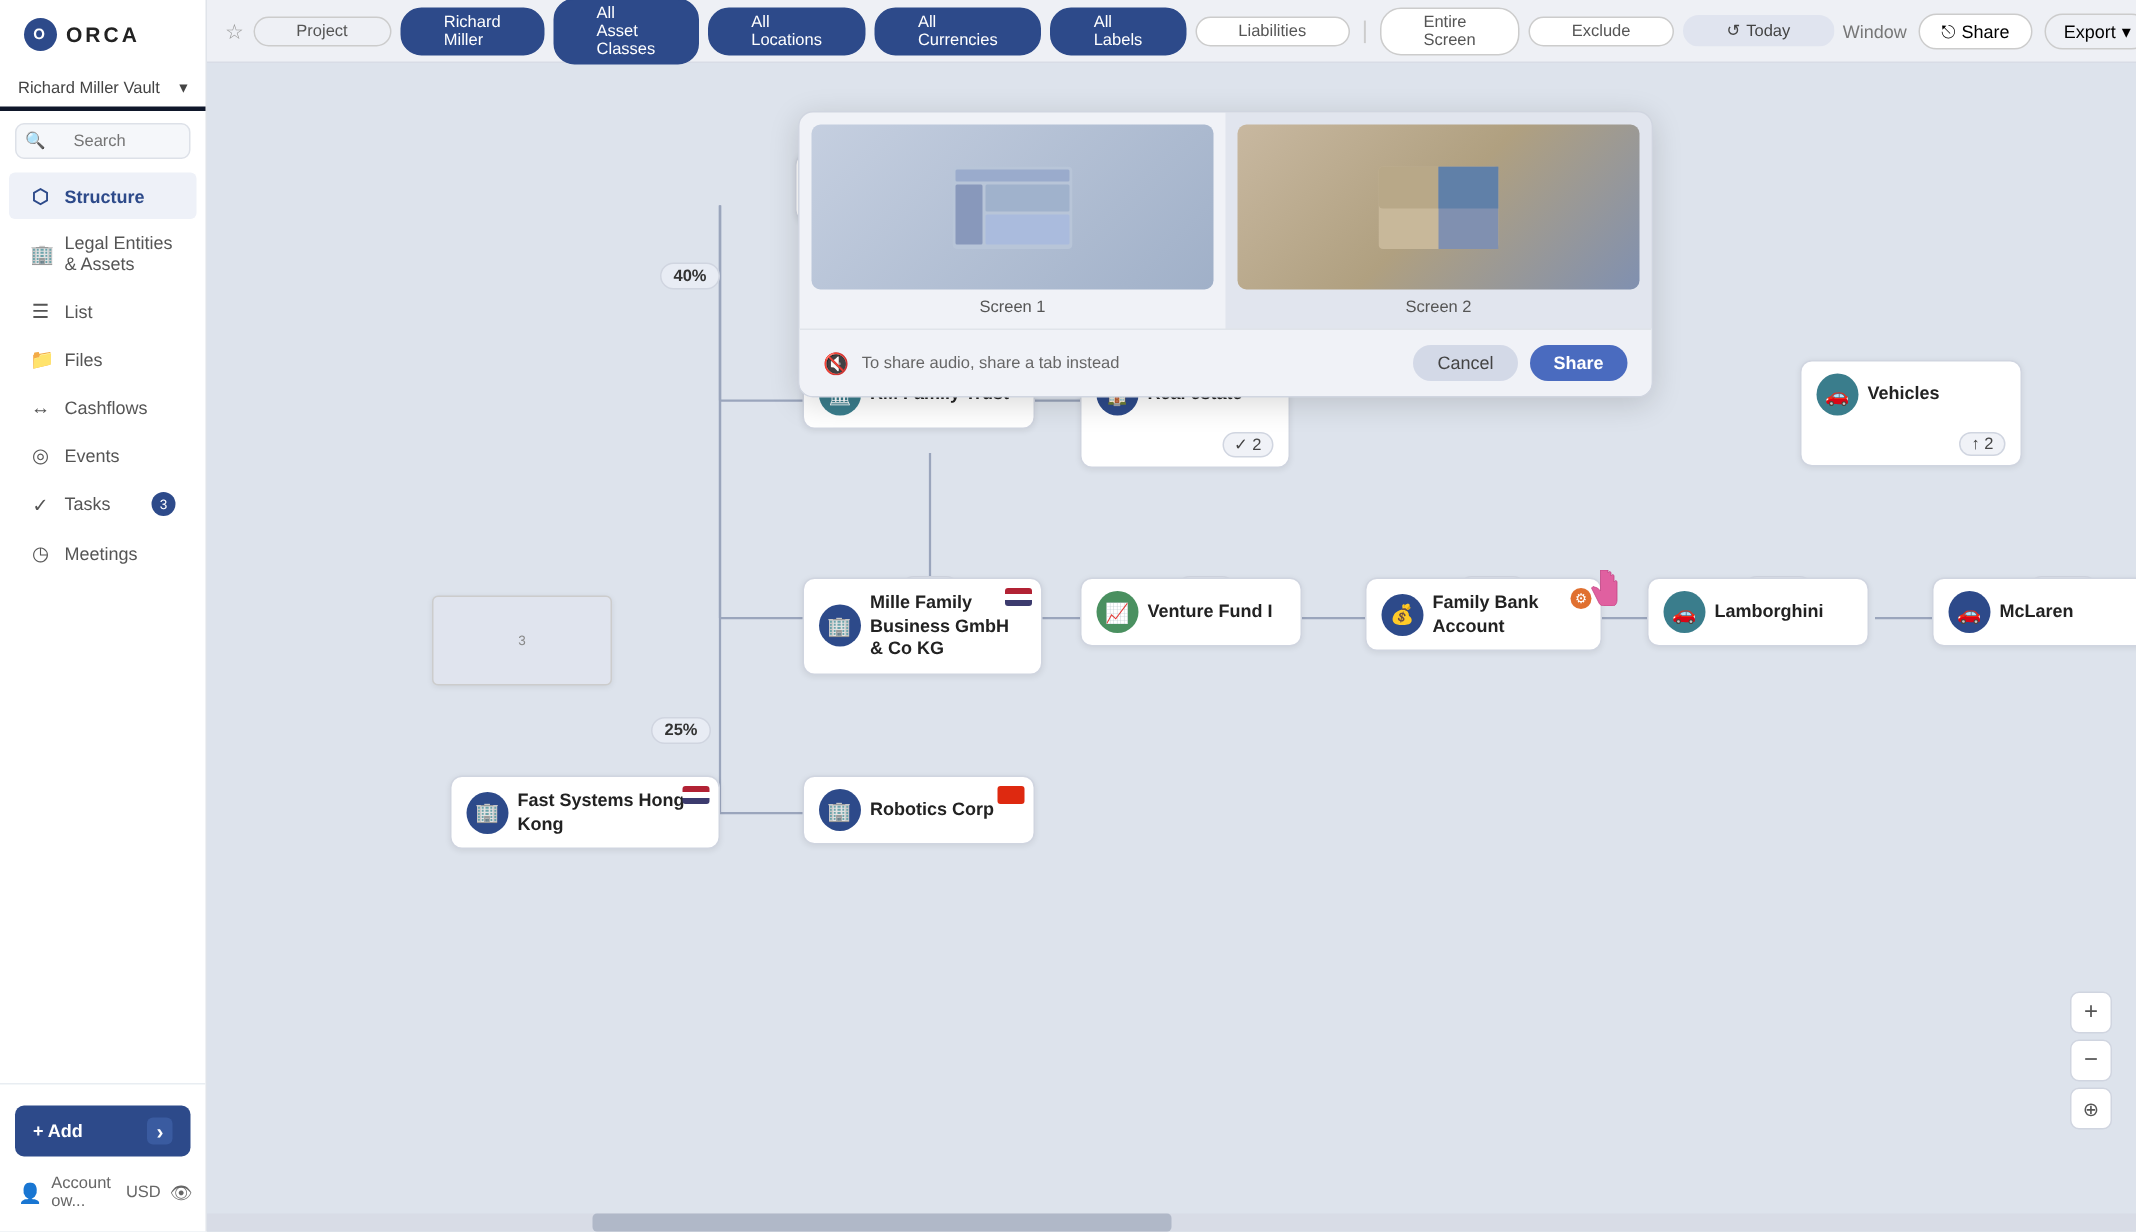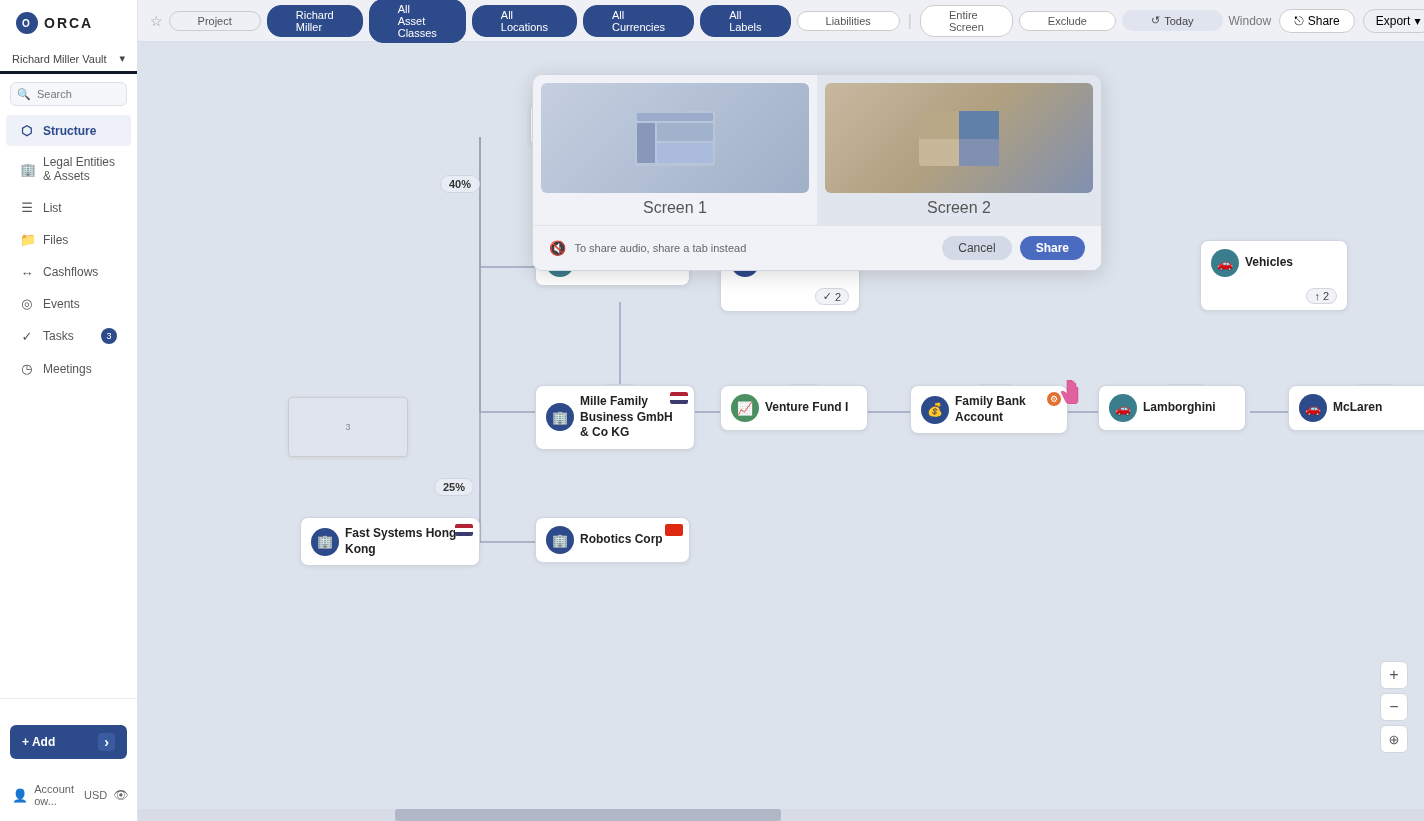--- a/index.html
+++ b/index.html
@@ -14,32 +14,32 @@
       padding: 12px 16px; display: flex; align-items: center; gap: 6px; font-weight: 700; font-size: 14px; letter-spacing: 2px; color: #222;
     }
     .logo-circle { width: 22px; height: 22px; background: #2d4a8a; border-radius: 50%; display: flex; align-items: center; justify-content: center; color: white; font-size: 10px; font-weight: bold; }
     .sidebar-vault {
       padding: 6px 12px; display: flex; align-items: center; justify-content: space-between; font-size: 11px; color: #444; cursor: pointer; border-bottom: 3px solid #0f172a;
     }
     .sidebar-search {
       margin: 8px 10px; position: relative;
     }
     .sidebar-search input {
-      width: 100%; padding: 5px 8px 5px 26px; border: 1px solid #dde1e8; border-radius: 6px; font-size: 11px; background: #f5f7fa; color: #666; outline: none;
+      width: 100%; padding: 5px 8px 5px 38px; border: 1px solid #dde1e8; border-radius: 6px; font-size: 11px; background: #f5f7fa; color: #666; outline: none;
     }
     .search-icon-svg { position: absolute; left: 7px; top: 50%; transform: translateY(-50%); color: #999; font-size: 11px; }
     .sidebar-nav { flex: 1; overflow-y: auto; }
     .sidebar-item {
       display: flex; align-items: center; gap: 9px; padding: 8px 14px; cursor: pointer; font-size: 12px; color: #555; border-radius: 4px; margin: 1px 6px;
     }
     .sidebar-item.active { background: #eef1f8; color: #2d4a8a; font-weight: 600; }
     .sidebar-item-icon { width: 14px; text-align: center; font-size: 13px; }
     .sidebar-bottom { border-top: 1px solid #e8edf2; padding: 8px 0; }
     .sidebar-add {
-      margin: 18px 10px; background: #2d4a8a; color: white; border-radius: 6px; padding: 8px 12px; display: flex; align-items: center; justify-content: space-between; cursor: pointer; font-size: 12px; font-weight: 600;
+      margin: 6px 10px; background: #2d4a8a; color: white; border-radius: 6px; padding: 8px 12px; display: flex; align-items: center; justify-content: space-between; cursor: pointer; font-size: 12px; font-weight: 600;
     }
     .sidebar-add-right { background: #3a5ba0; border-radius: 4px; padding: 1px 6px; font-size: 14px; }
     .sidebar-account { display: flex; align-items: center; gap: 6px; padding: 6px 12px; font-size: 11px; color: #666; }
     .tasks-badge { background: #2d4a8a; color: white; border-radius: 50%; width: 16px; height: 16px; display: flex; align-items: center; justify-content: center; font-size: 9px; margin-left: auto; }
 
     
     .main { position: absolute; left: 138px; top: 0; right: 0; height: 821px; background: #dde3ec; }
 
     
     .topbar {
@@ -87,21 +87,21 @@
     
     .screen-share-overlay {
       position: absolute; top: 32px; left: 382px; width: 570px; background: #f0f2f7; border: 1px solid #d0d5e0; border-radius: 10px; z-index: 20; overflow: hidden; box-shadow: 0 4px 20px rgba(0,0,0,0.15);
     }
     .screen-thumbnails { display: flex; gap: 0; }
     .screen-thumb { flex: 1; padding: 8px; cursor: pointer; position: relative; }
     .screen-thumb.active { background: rgba(45, 74, 138, 0.08); }
     .thumb-img { width: 100%; height: 110px; background: #b8c4d8; border-radius: 6px; overflow: hidden; display: flex; align-items: center; justify-content: center; }
     .thumb-img.screen1 { background: linear-gradient(135deg, #c5cfe0 0%, #a0b0c8 100%); }
     .thumb-img.screen2 { background: linear-gradient(135deg, #c8b8a0 0%, #b0a080 50%, #8090b0 100%); }
-    .thumb-label { text-align: center; font-size: 16px; color: #555; margin-top: 6px; }
+    .thumb-label { text-align: center; font-size: 11px; color: #555; margin-top: 6px; }
     .screen-share-footer { padding: 10px 16px; display: flex; align-items: center; gap: 8px; background: #f0f2f7; border-top: 1px solid #e0e4ea; }
     .audio-icon { color: #888; font-size: 14px; }
     .audio-text { font-size: 11px; color: #666; flex: 1; }
     .cancel-btn-ss { padding: 5px 16px; background: rgba(45, 74, 138, 0.15); border: none; border-radius: 14px; font-size: 12px; color: #444; cursor: pointer; font-weight: 500; }
     .share-btn-ss { padding: 5px 16px; background: #4a6bbf; border: none; border-radius: 14px; font-size: 12px; color: white; cursor: pointer; font-weight: 600; }
 
     
     .zoom-controls { position: absolute; bottom: 40px; right: 16px; display: flex; flex-direction: column; gap: 4px; }
     .zoom-btn { width: 28px; height: 28px; background: #fff; border: 1px solid #d0d5e0; border-radius: 6px; display: flex; align-items: center; justify-content: center; cursor: pointer; font-size: 16px; color: #555; }
     .compass-btn { width: 28px; height: 28px; background: #fff; border: 1px solid #d0d5e0; border-radius: 6px; display: flex; align-items: center; justify-content: center; cursor: pointer; font-size: 13px; color: #555; }

